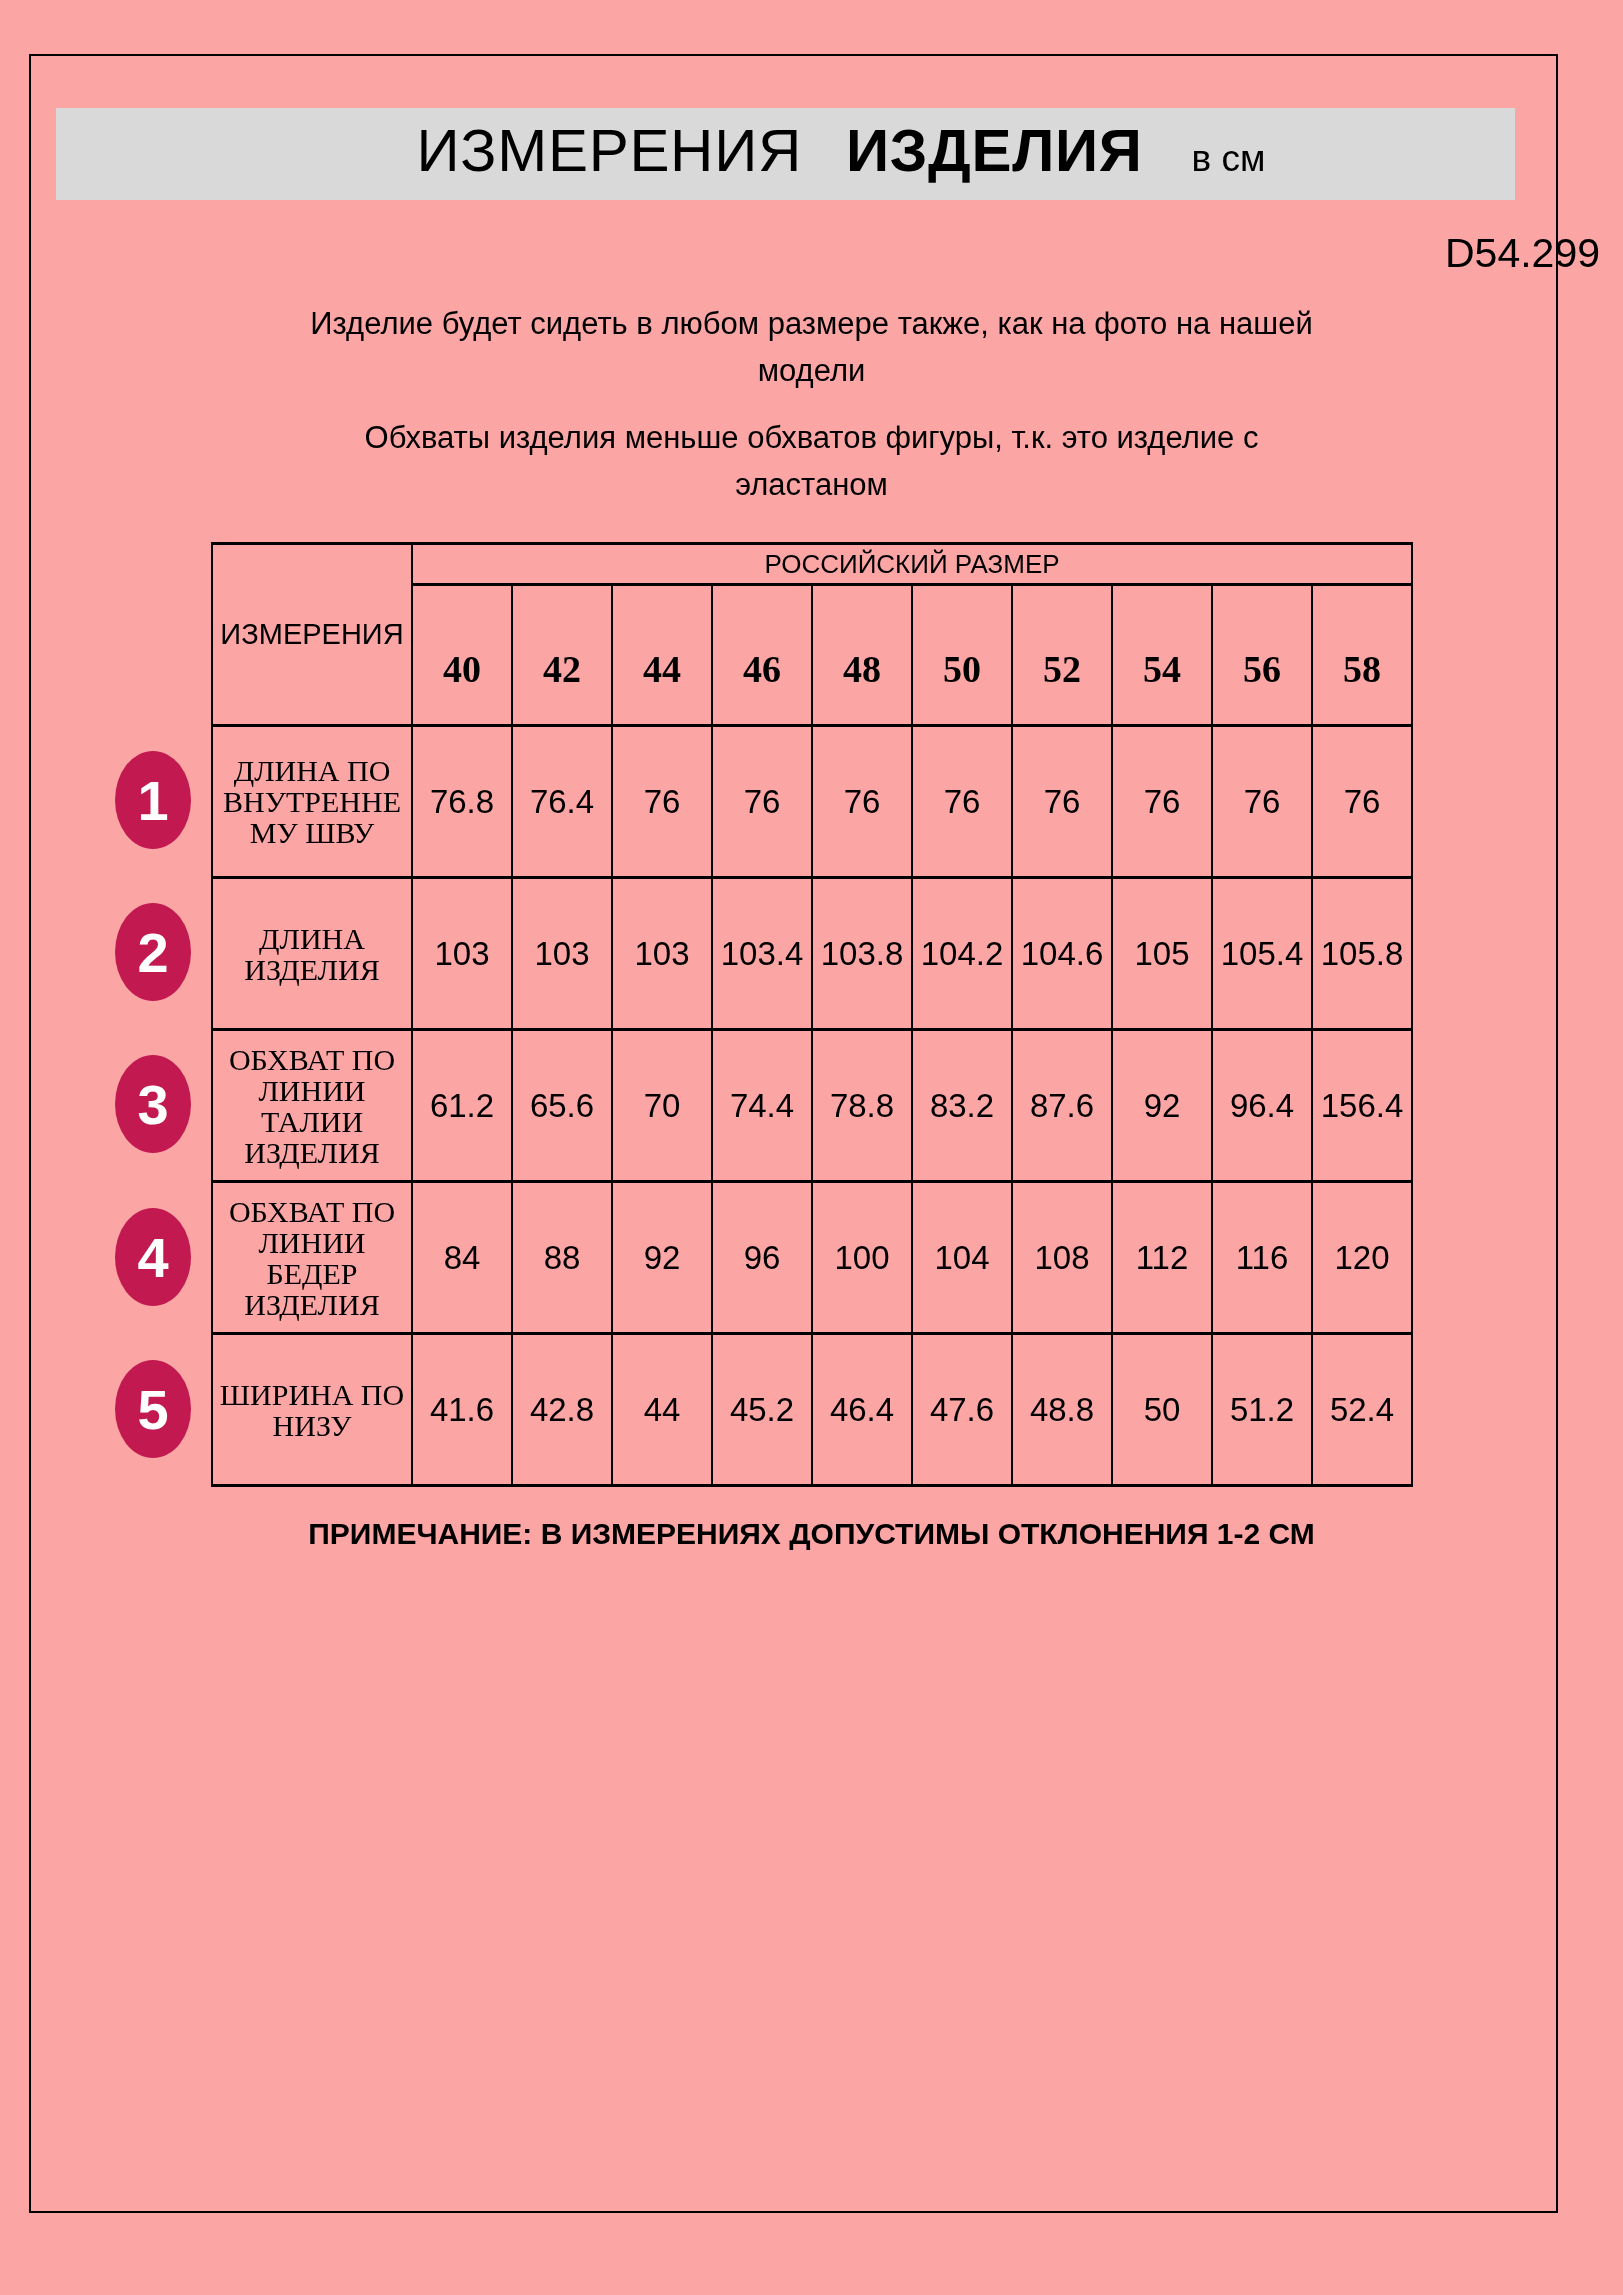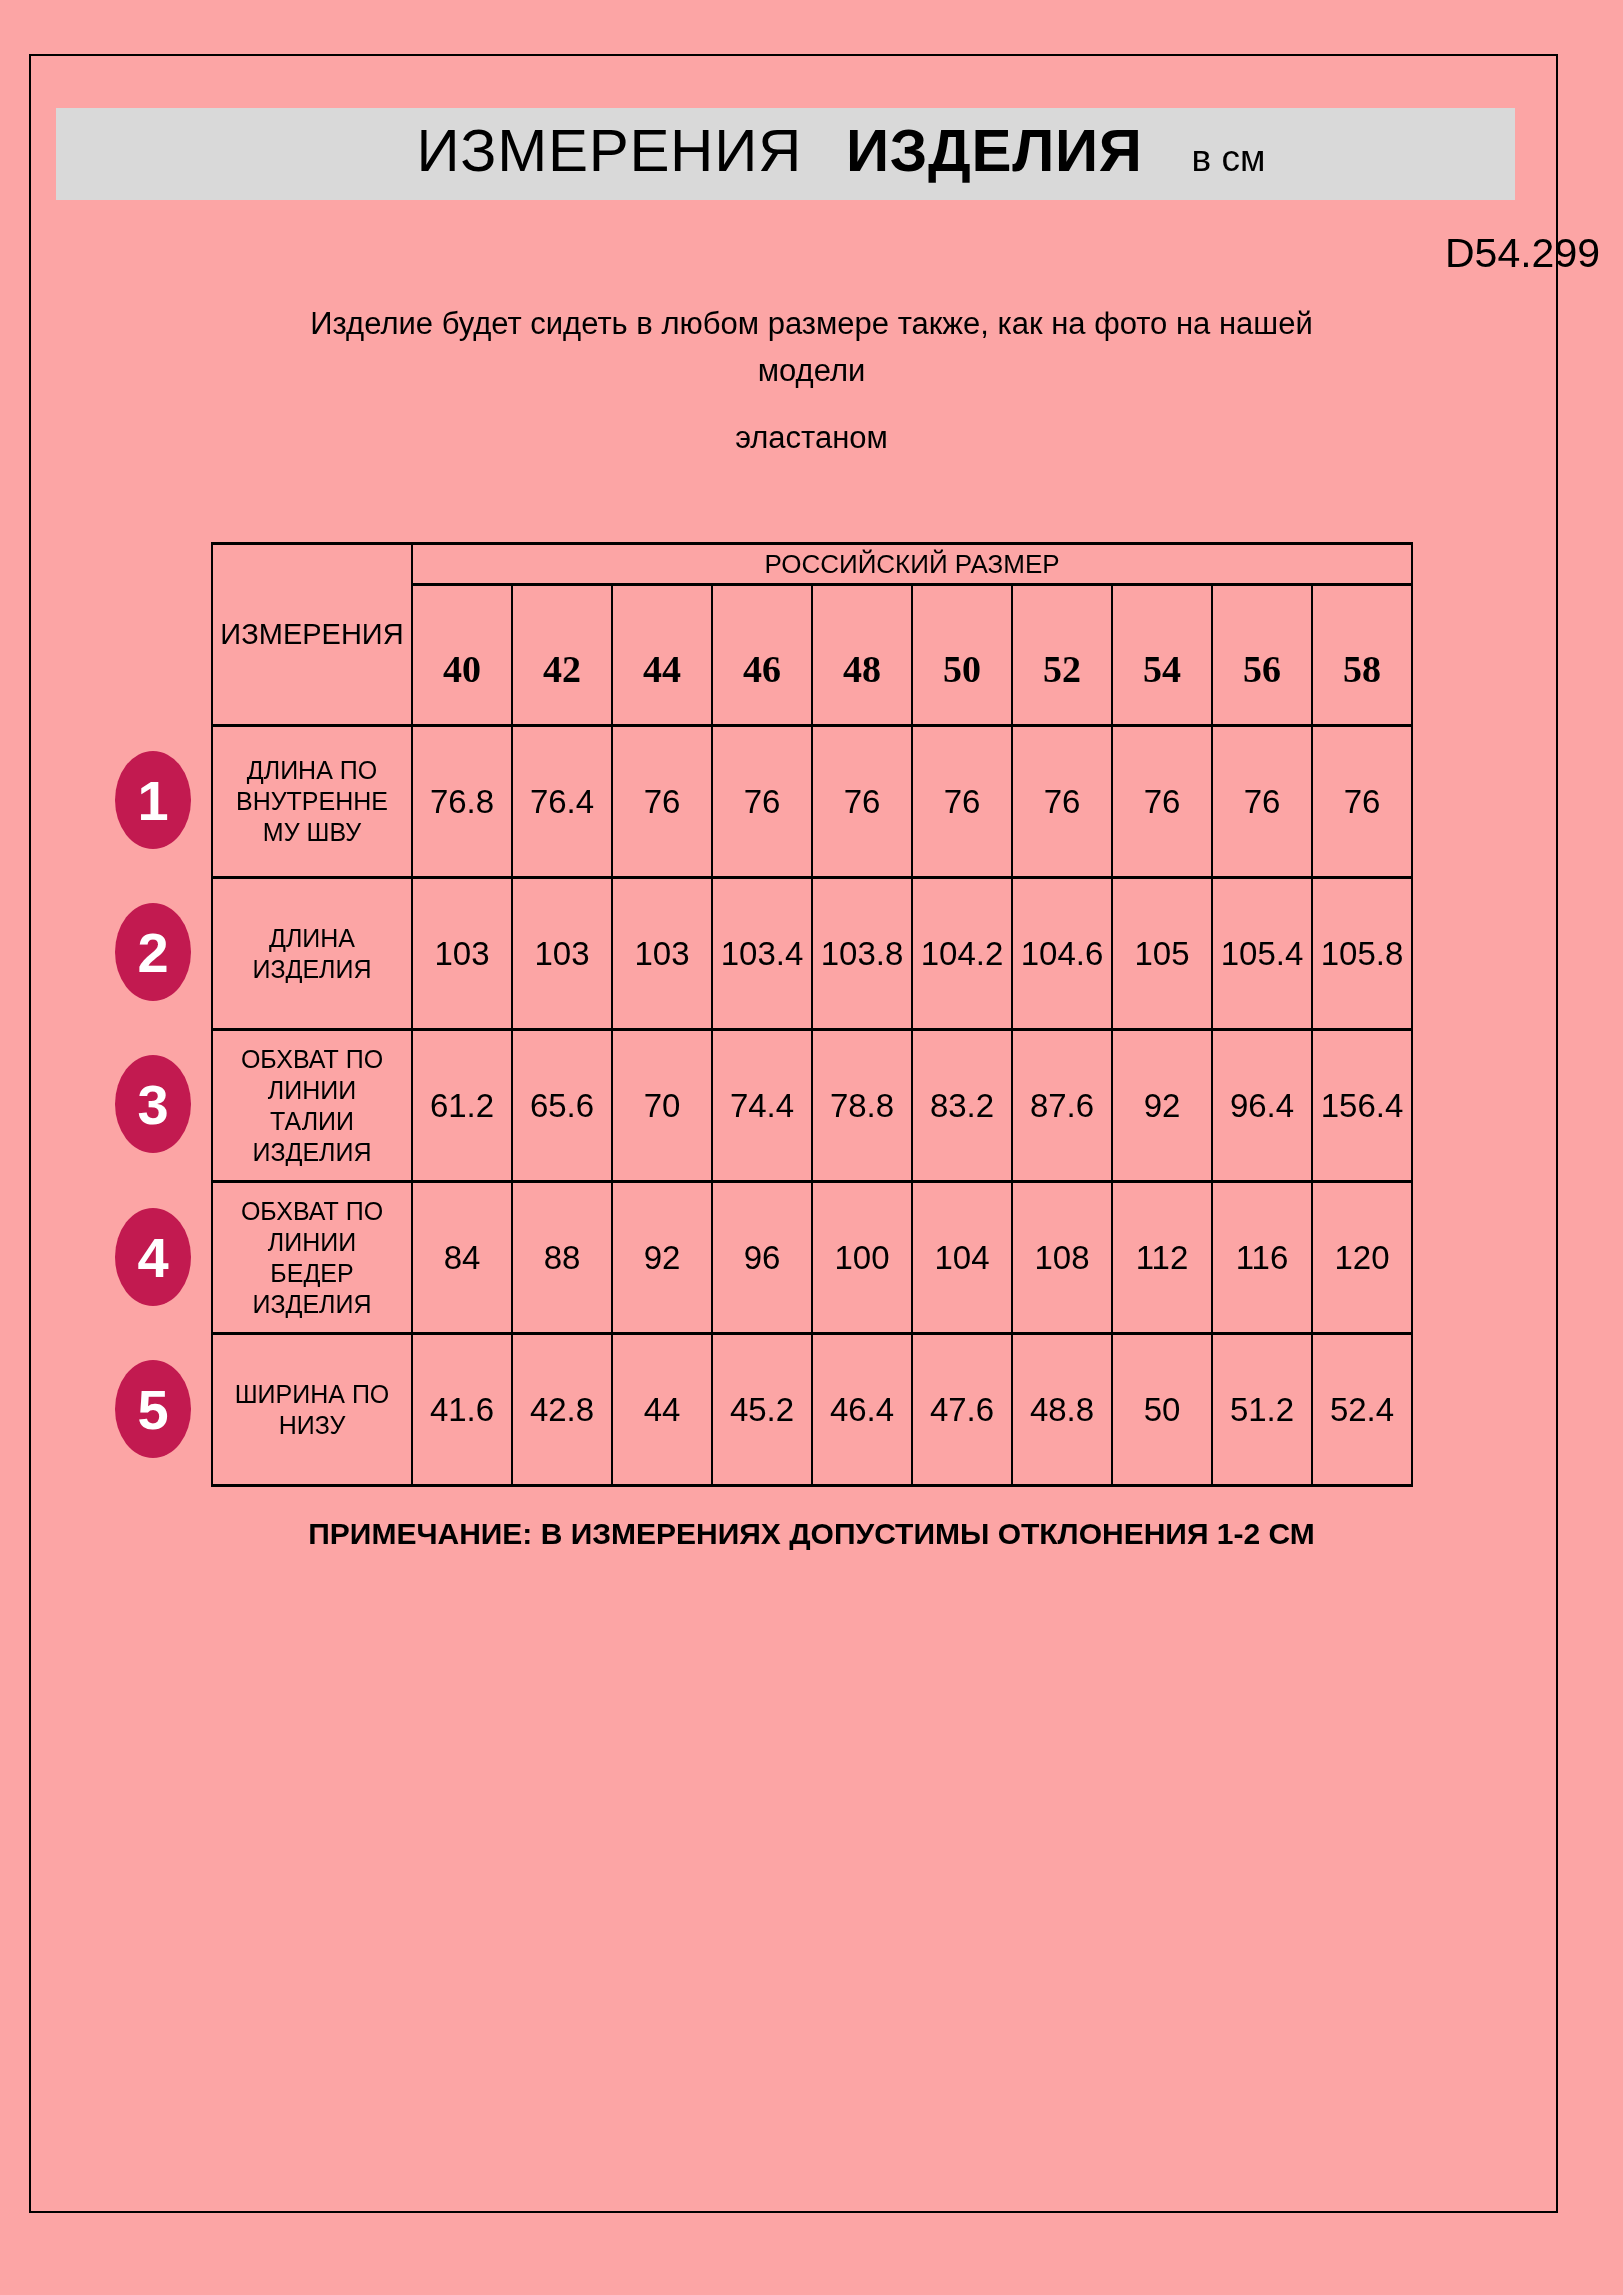--- a/index.html
+++ b/index.html
@@ -41,21 +41,21 @@
     overflow:hidden;
   }
   col.c-label { width:200px; }
   col.c-size  { width:100px; }
   tr.row-szgroup { height:41px; }
   tr.row-szhead  { height:141px; }
   tr.row-data    { height:152px; }
   td.cell-szgroup { font-size:26px;text-align:center; }
   td.cell-szhead  { font-size:38px; font-weight:bold; padding-top:28px;font-family:Liberation Serif, serif; }
   td.cell-mlabel  { font-size:29px; }
-  td.cell-rowlabel span { display:block; font-size:25px; line-height:31px; white-space:nowrap; }
+  td.cell-rowlabel span { display:block; font-size:30px; line-height:31px; white-space:nowrap;font-family:Liberation Serif, serif; }
   td.cell-val { font-size:33px; }
   .badge {
     position:absolute; left:115px; width:76px; height:98px;
     background:#c21a50; border-radius:50%;
     display:flex; align-items:center; justify-content:center;
   }
   .badge span { color:#ffffff; font-size:56px; font-weight:bold; }
   .footnote {
     position:absolute; left:0; top:1517px; width:1623px;
     text-align:center; font-size:30px; font-weight:bold;
@@ -74,20 +74,21 @@
   </div>
 
   <div class="model-code">D54.299</div>
 
   <div class="para para-fit">
     <span>Изделие будет сидеть в любом размере также, как на фото на нашей</span>
     <span>модели</span>
   </div>
 
   <div class="para para-elastane">
+    <span>Обхваты изделия меньше обхватов фигуры, т.к. это изделие с</span>
     <span>эластаном</span>
   </div>
 
   <table class="size-table">
     <colgroup>
       <col class="c-label">
       <col class="c-size">
         <col class="c-size">
         <col class="c-size">
         <col class="c-size">

